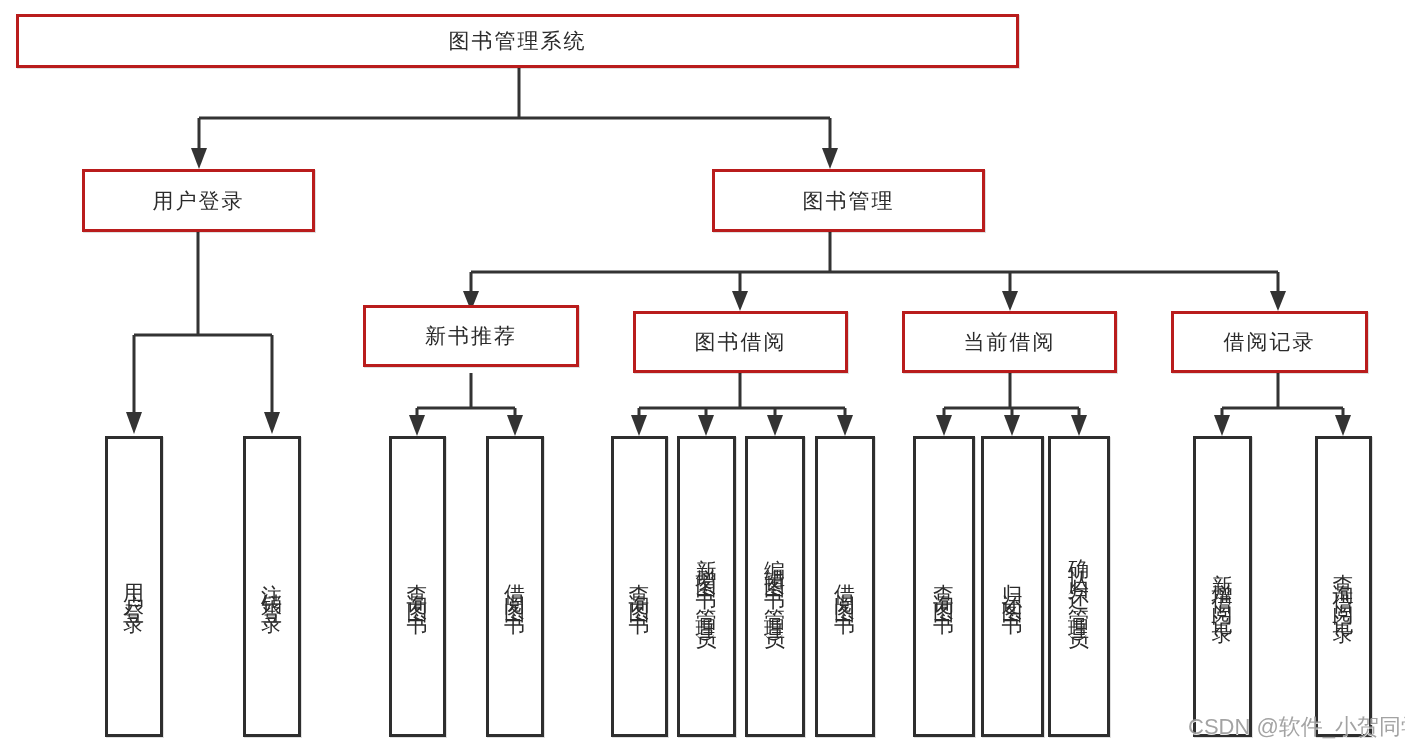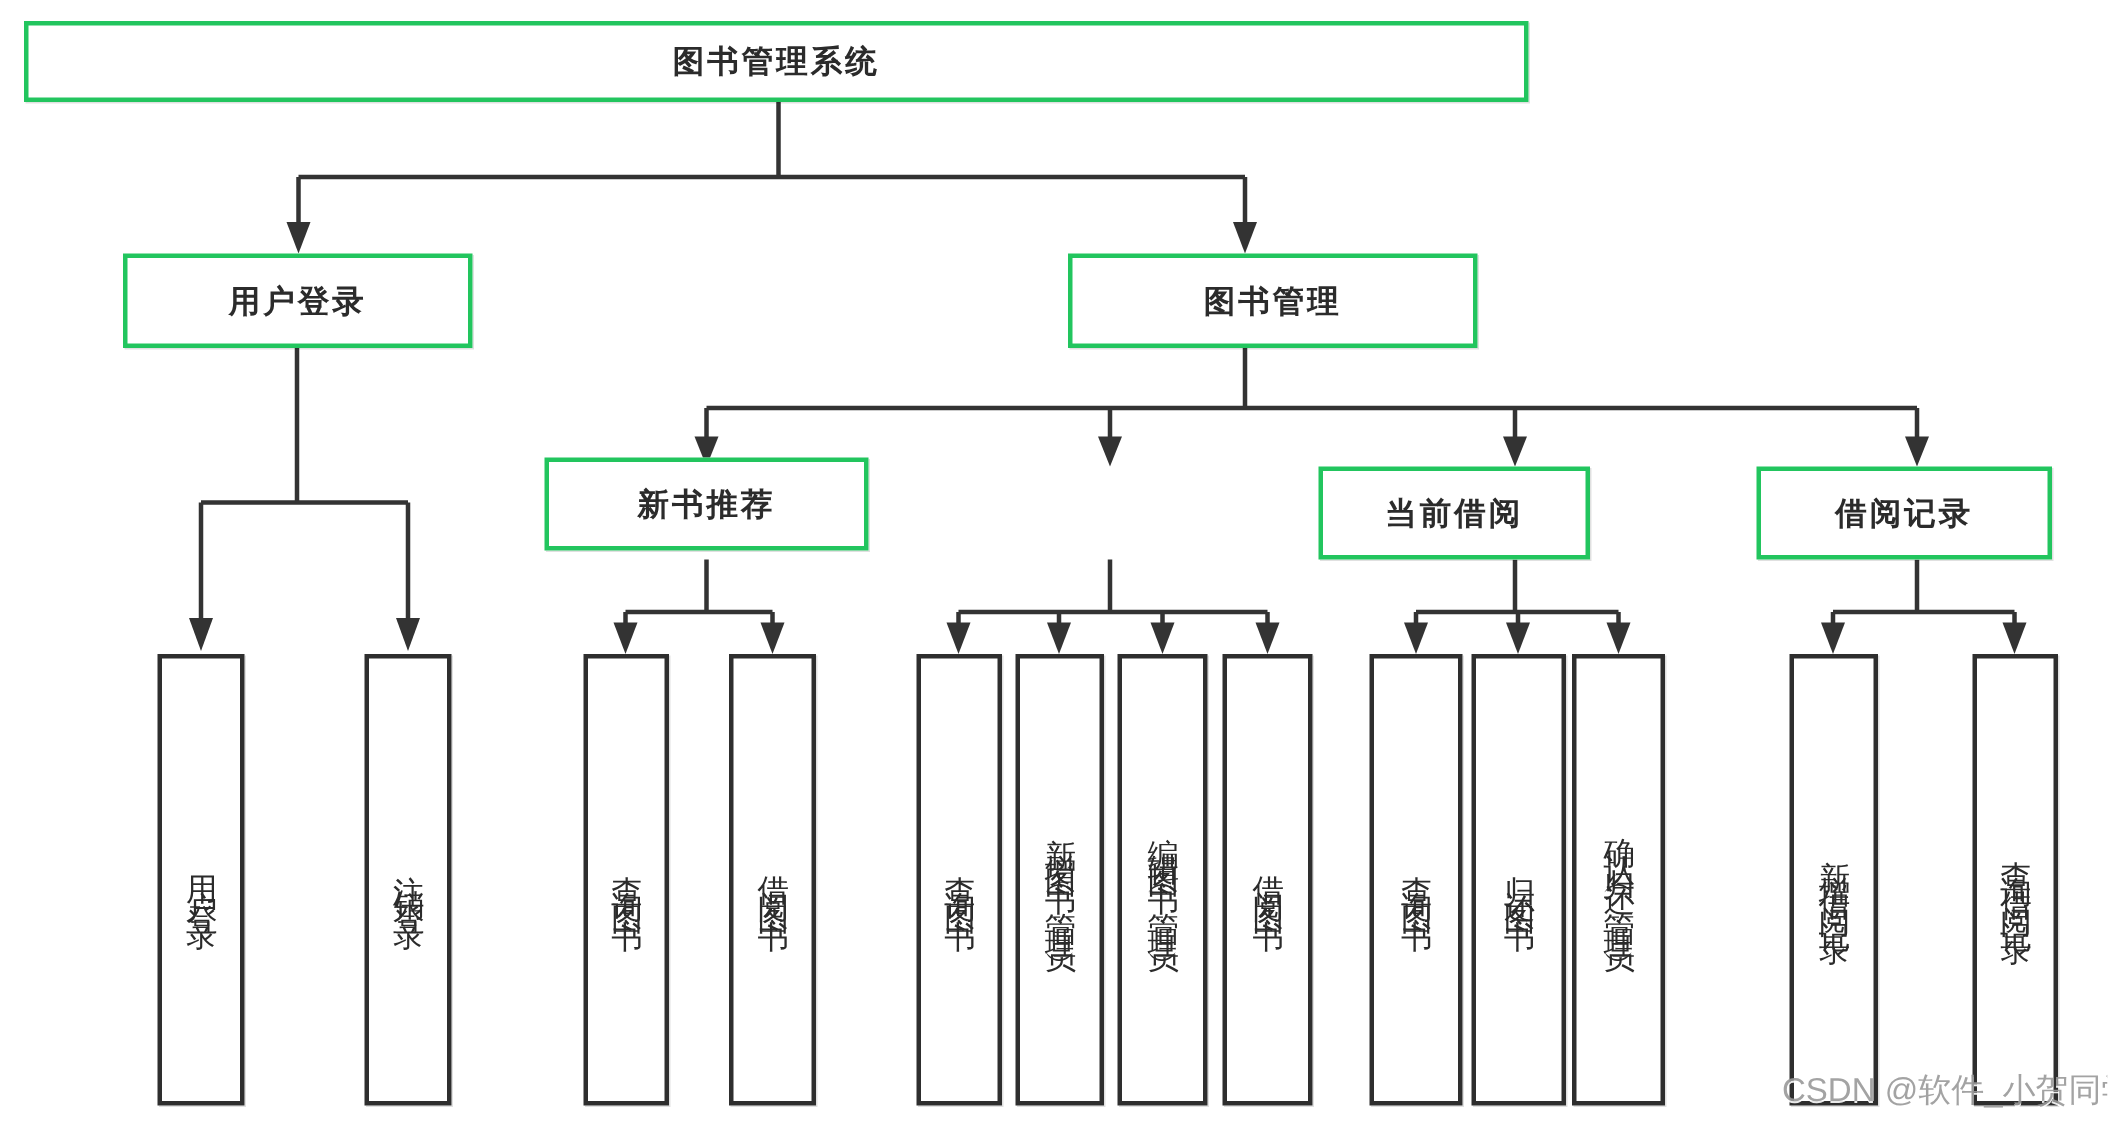--- a/index.html
+++ b/index.html
@@ -10,28 +10,27 @@
     font-family:"Liberation Sans","DejaVu Sans",sans-serif;
     color:#2b2b2b;
     overflow:hidden;
   }
   #connectors{position:absolute;left:0;top:0;width:1405px;height:747px;}
   .cline{stroke:#333333;stroke-width:3;fill:none;}
   .ahead{fill:#333333;stroke:none;}
   .node{
     position:absolute;
     box-sizing:border-box;
-    border:3px solid #22c55e;
+    border:3px solid #b91c1c;
     background:#ffffff;
     display:flex;align-items:center;justify-content:center;
     font-size:21px;
     letter-spacing:2px;
     box-shadow:1px 1px 0 rgba(0,0,0,0.12);
     z-index:2;
-    font-weight:bold;
   }
   .leaf{
     position:absolute;
     top:436px;height:301px;
     box-sizing:border-box;
     border:3px solid #2e2e2e;
     background:#ffffff;
     writing-mode:vertical-rl;
     text-orientation:mixed;
     display:flex;align-items:center;justify-content:center;
@@ -89,21 +88,22 @@
     <polygon class="ahead" points="1214,415 1230,415 1222,436"></polygon>
     <polygon class="ahead" points="1335,415 1351,415 1343,436"></polygon>
   </svg>
 
   <div class="node" style="left:16px;top:14px;width:1003px;height:54px">图书管理系统</div>
 
   <div class="node" style="left:82px;top:169px;width:233px;height:63px">用户登录</div>
   <div class="node" style="left:712px;top:169px;width:273px;height:63px">图书管理</div>
 
   <div class="node" style="left:363px;top:305px;width:216px;height:62px">新书推荐</div>
-  <div class="node" style="left:879px;top:311px;width:181px;height:62px">当前借阅</div>
+  <div class="node" style="left:633px;top:311px;width:215px;height:62px">图书借阅</div>
+  <div class="node" style="left:902px;top:311px;width:215px;height:62px">当前借阅</div>
   <div class="node" style="left:1171px;top:311px;width:197px;height:62px">借阅记录</div>
 
   <div class="leaf" style="left:105px;width:58px">用户登录</div>
   <div class="leaf" style="left:243px;width:58px">注销登录</div>
 
   <div class="leaf" style="left:389px;width:57px">查询图书</div>
   <div class="leaf" style="left:486px;width:58px">借阅图书</div>
 
   <div class="leaf" style="left:611px;width:57px">查询图书</div>
   <div class="leaf" style="left:677px;width:59px">新增图书（管理员）</div>

